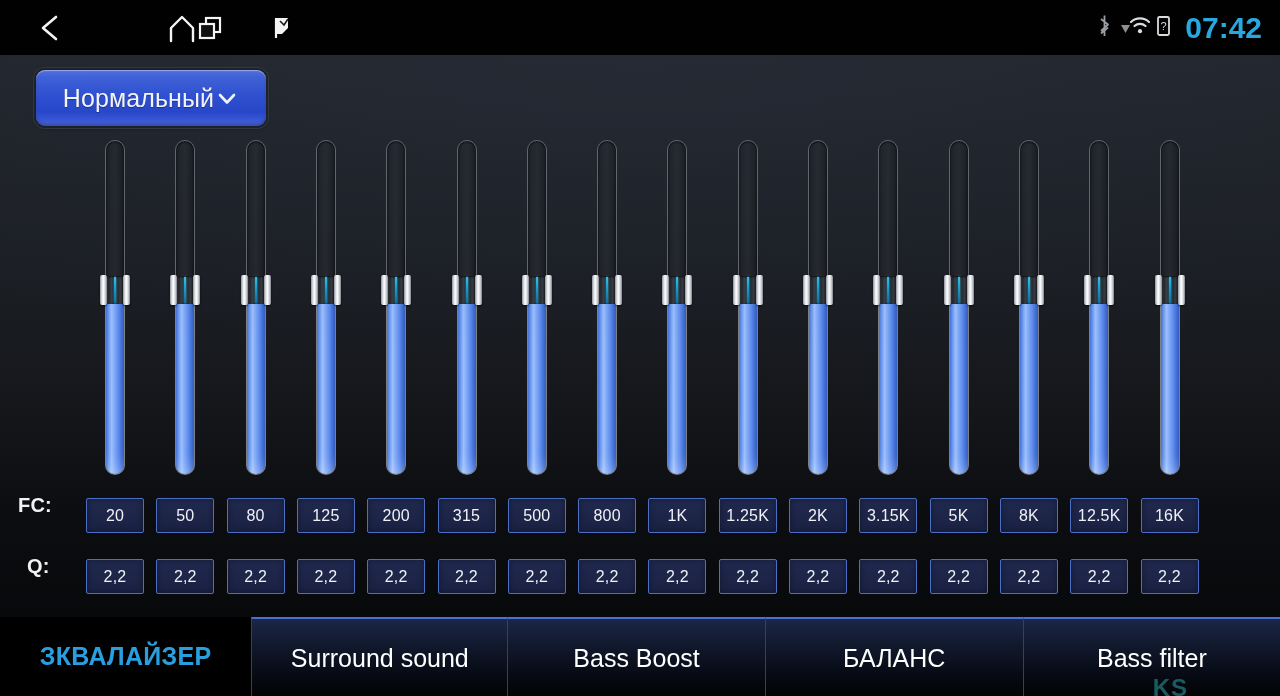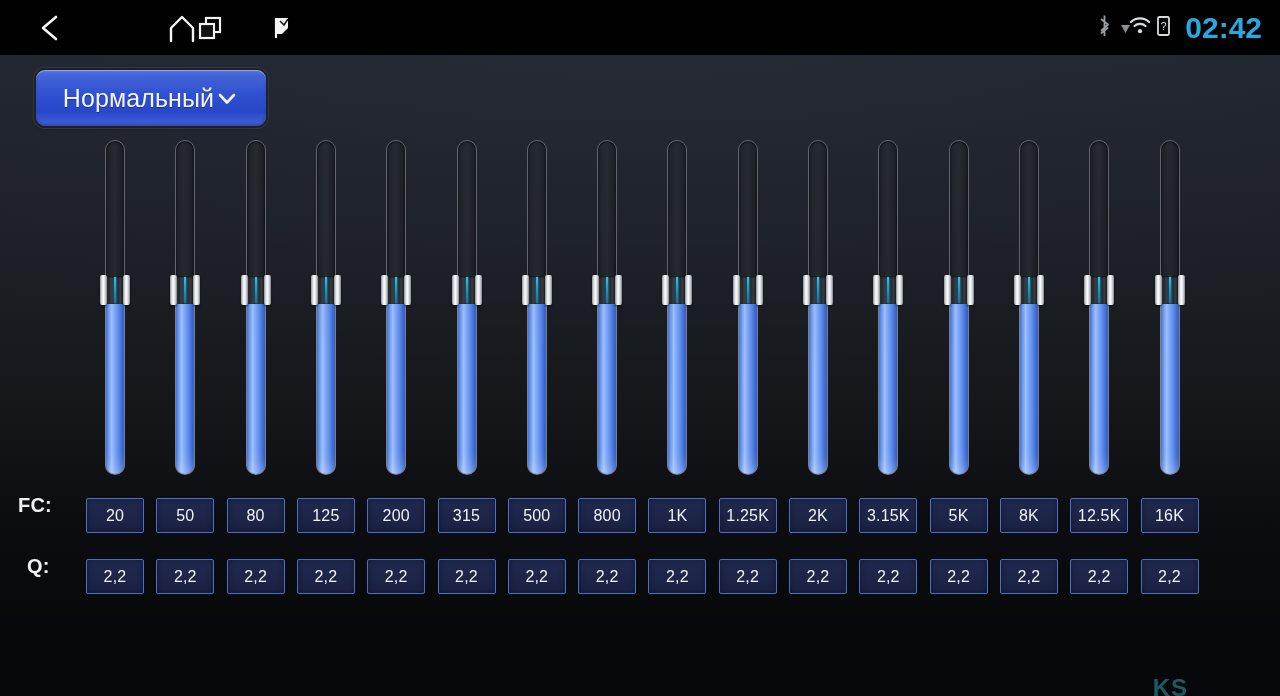--- a/index.html
+++ b/index.html
@@ -325,21 +325,21 @@
           <path d="M16.5 11 A8.2 8.2 0 0 1 27.5 11" fill="none" stroke="#d9dcdf" stroke-width="2.2" stroke-linecap="round"></path>
           <circle cx="22" cy="16.2" r="2.1" fill="#d9dcdf"></circle>
         </svg>
       </span>
       <span>
         <svg width="15" height="22" viewBox="0 0 15 22">
           <rect x="2" y="2" width="11" height="18" rx="1.5" fill="none" stroke="#d7dade" stroke-width="1.8"></rect>
           <text x="7.5" y="15" font-size="11" fill="#d7dade" text-anchor="middle" font-family="Liberation Sans, sans-serif">?</text>
         </svg>
       </span>
-      <span id="clock">02:42</span>
+      <span id="clock">07:42</span>
     </div>
   </div>
 
   <div id="panel">
 
     <div id="preset-btn">
       <span id="preset-label">Нормальный</span>
       <span id="preset-caret">
         <svg width="24" height="24" viewBox="0 0 24 24">
             <polyline points="5,9 12,16.5 19,9" fill="none" stroke="#ffffff" stroke-width="2.6" stroke-linecap="round" stroke-linejoin="round"></polyline>
@@ -542,15 +542,32 @@
         <div class="vbox q-box" style="left: 929.6px;">2,2</div>
         <div class="vbox fc-box" style="left: 999.9px;">8K</div>
         <div class="vbox q-box" style="left: 999.9px;">2,2</div>
         <div class="vbox fc-box" style="left: 1070.2px;">12.5K</div>
         <div class="vbox q-box" style="left: 1070.2px;">2,2</div>
         <div class="vbox fc-box" style="left: 1140.5px;">16K</div>
         <div class="vbox q-box" style="left: 1140.5px;">2,2</div>
       </div>
   </div>
 
+  <div id="tabbar">
+      <div class="tab active" id="tab-eq">
+        <span>ЗКВАЛАЙЗЕР</span>
+      </div>
+      <div class="tab inactive" id="tab-surround">
+        <span>Surround sound</span>
+      </div>
+      <div class="tab inactive" id="tab-bassboost">
+        <span>Bass Boost</span>
+      </div>
+      <div class="tab inactive" id="tab-balance">
+        <span>БАЛАНС</span>
+      </div>
+      <div class="tab inactive" id="tab-bassfilter">
+        <span>Bass filter</span>
+      </div>
+    </div>
   <div id="watermark">KS</div>
 
 </div>
 
 </body></html>

